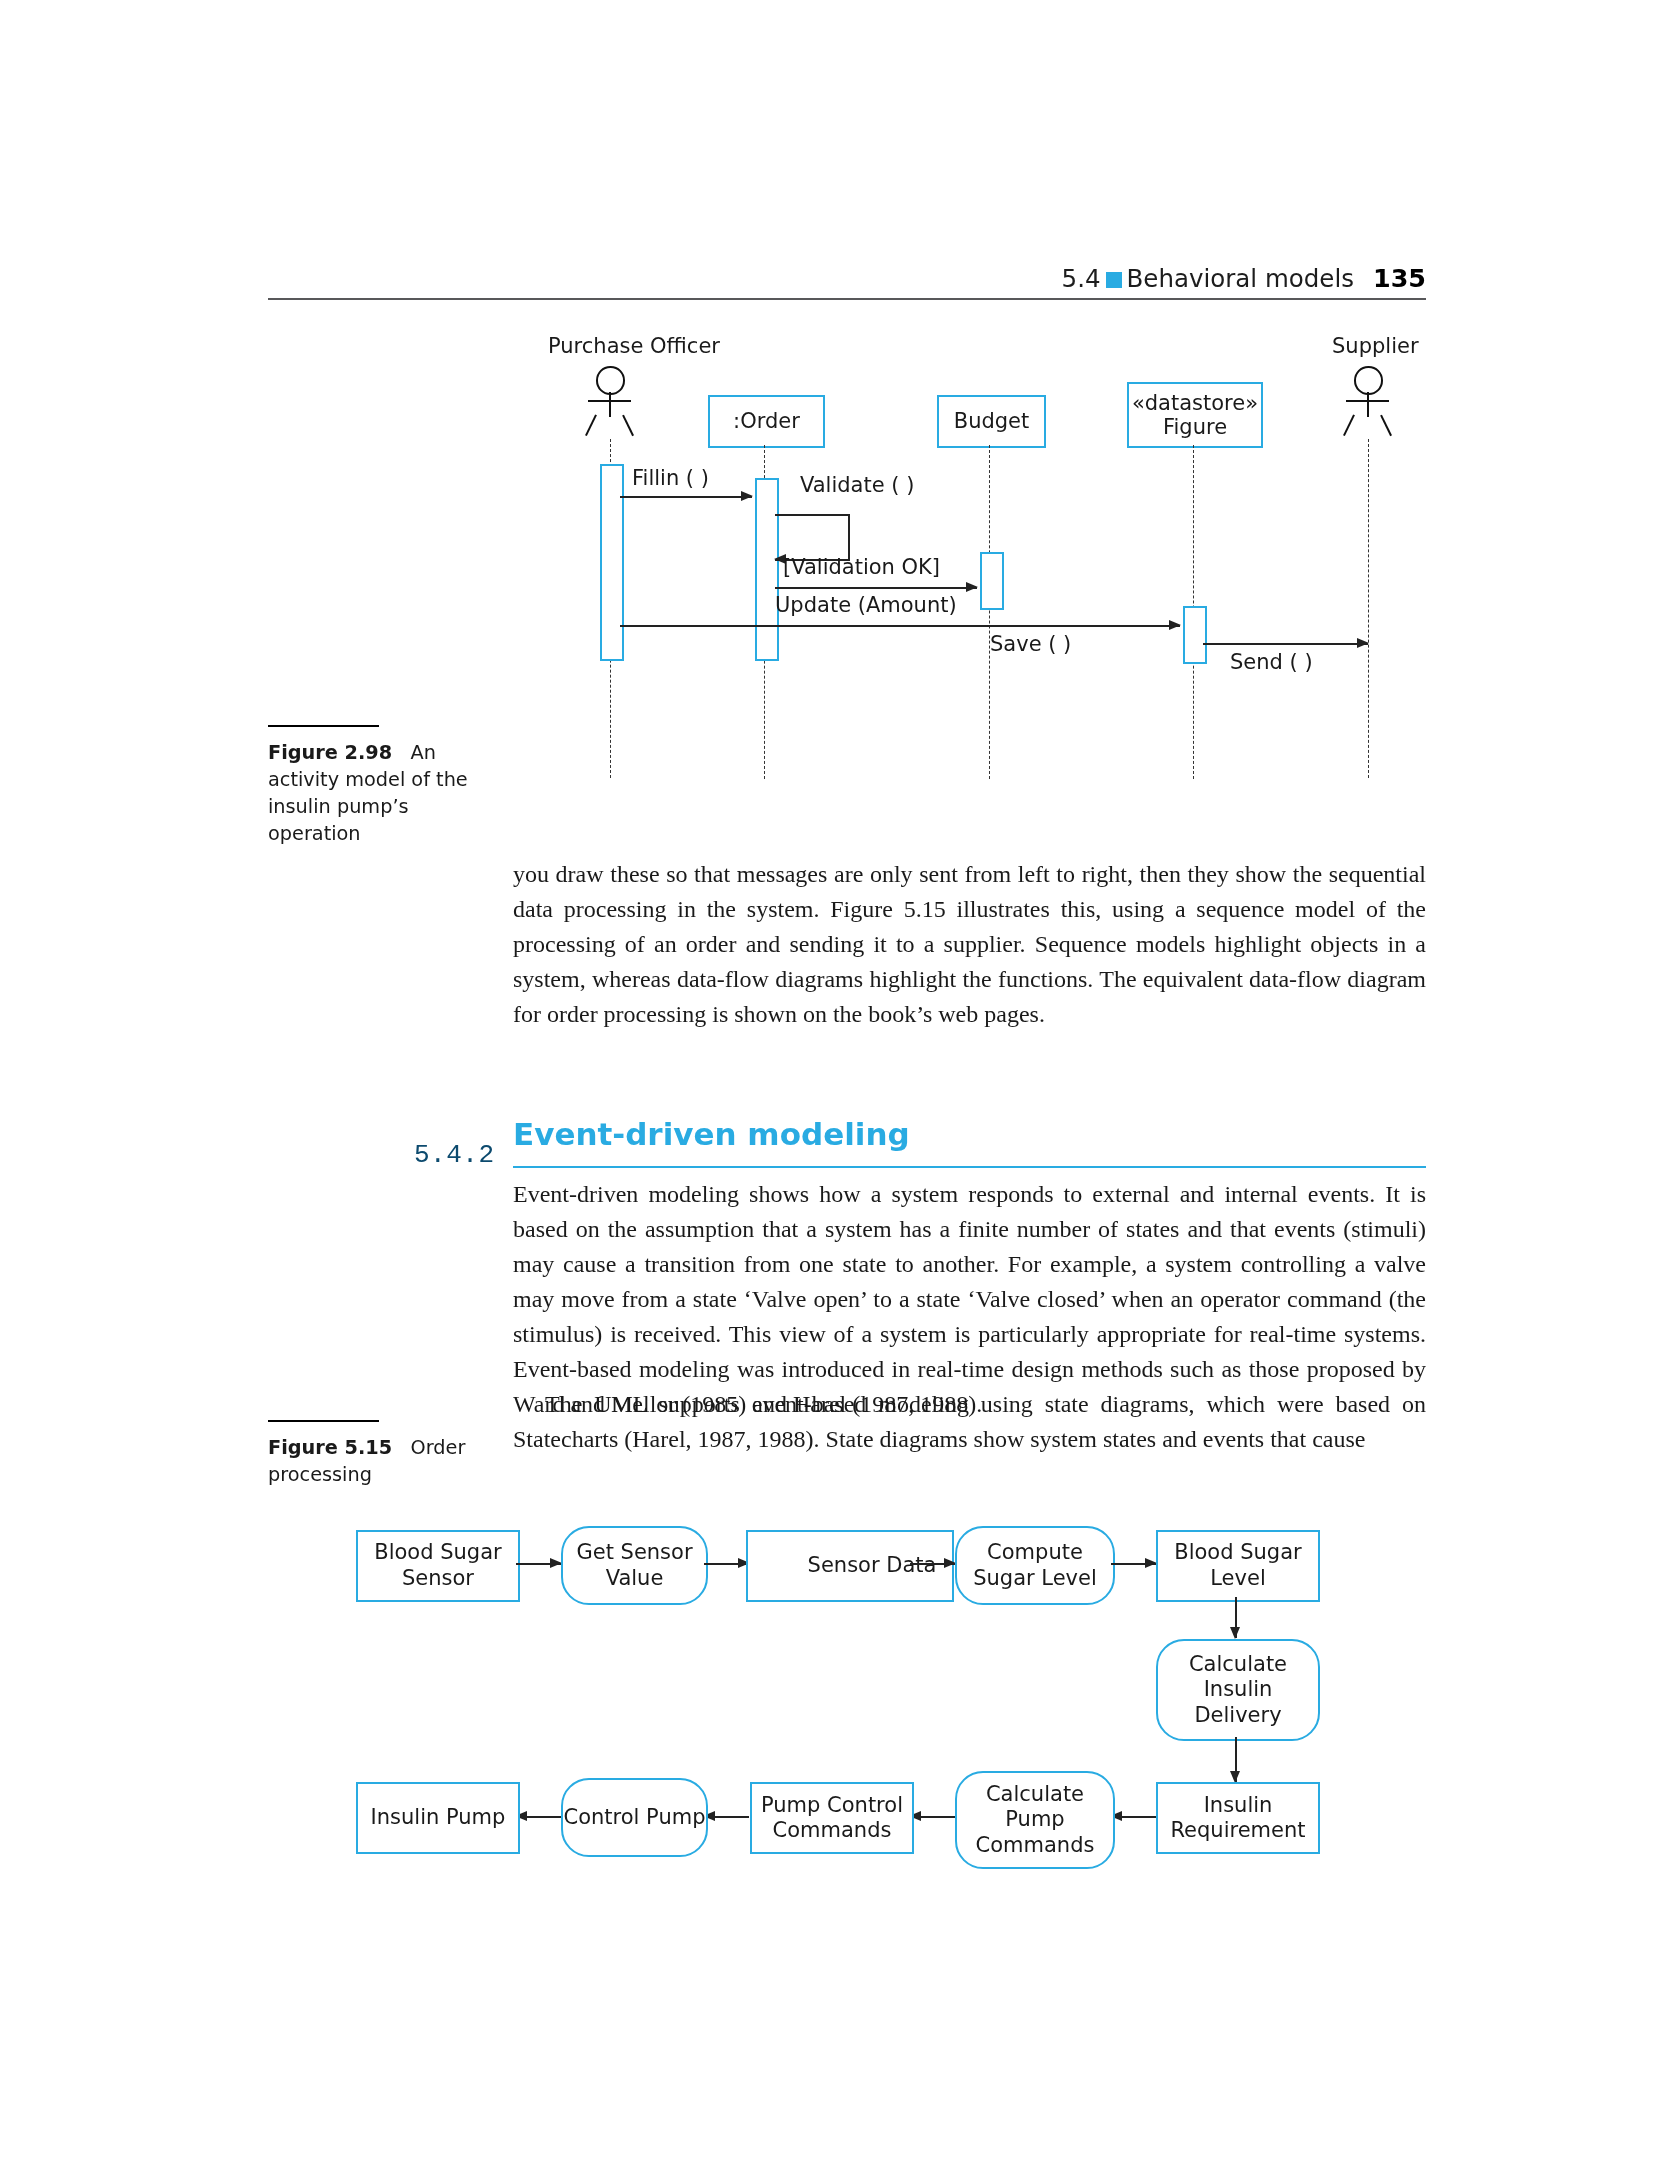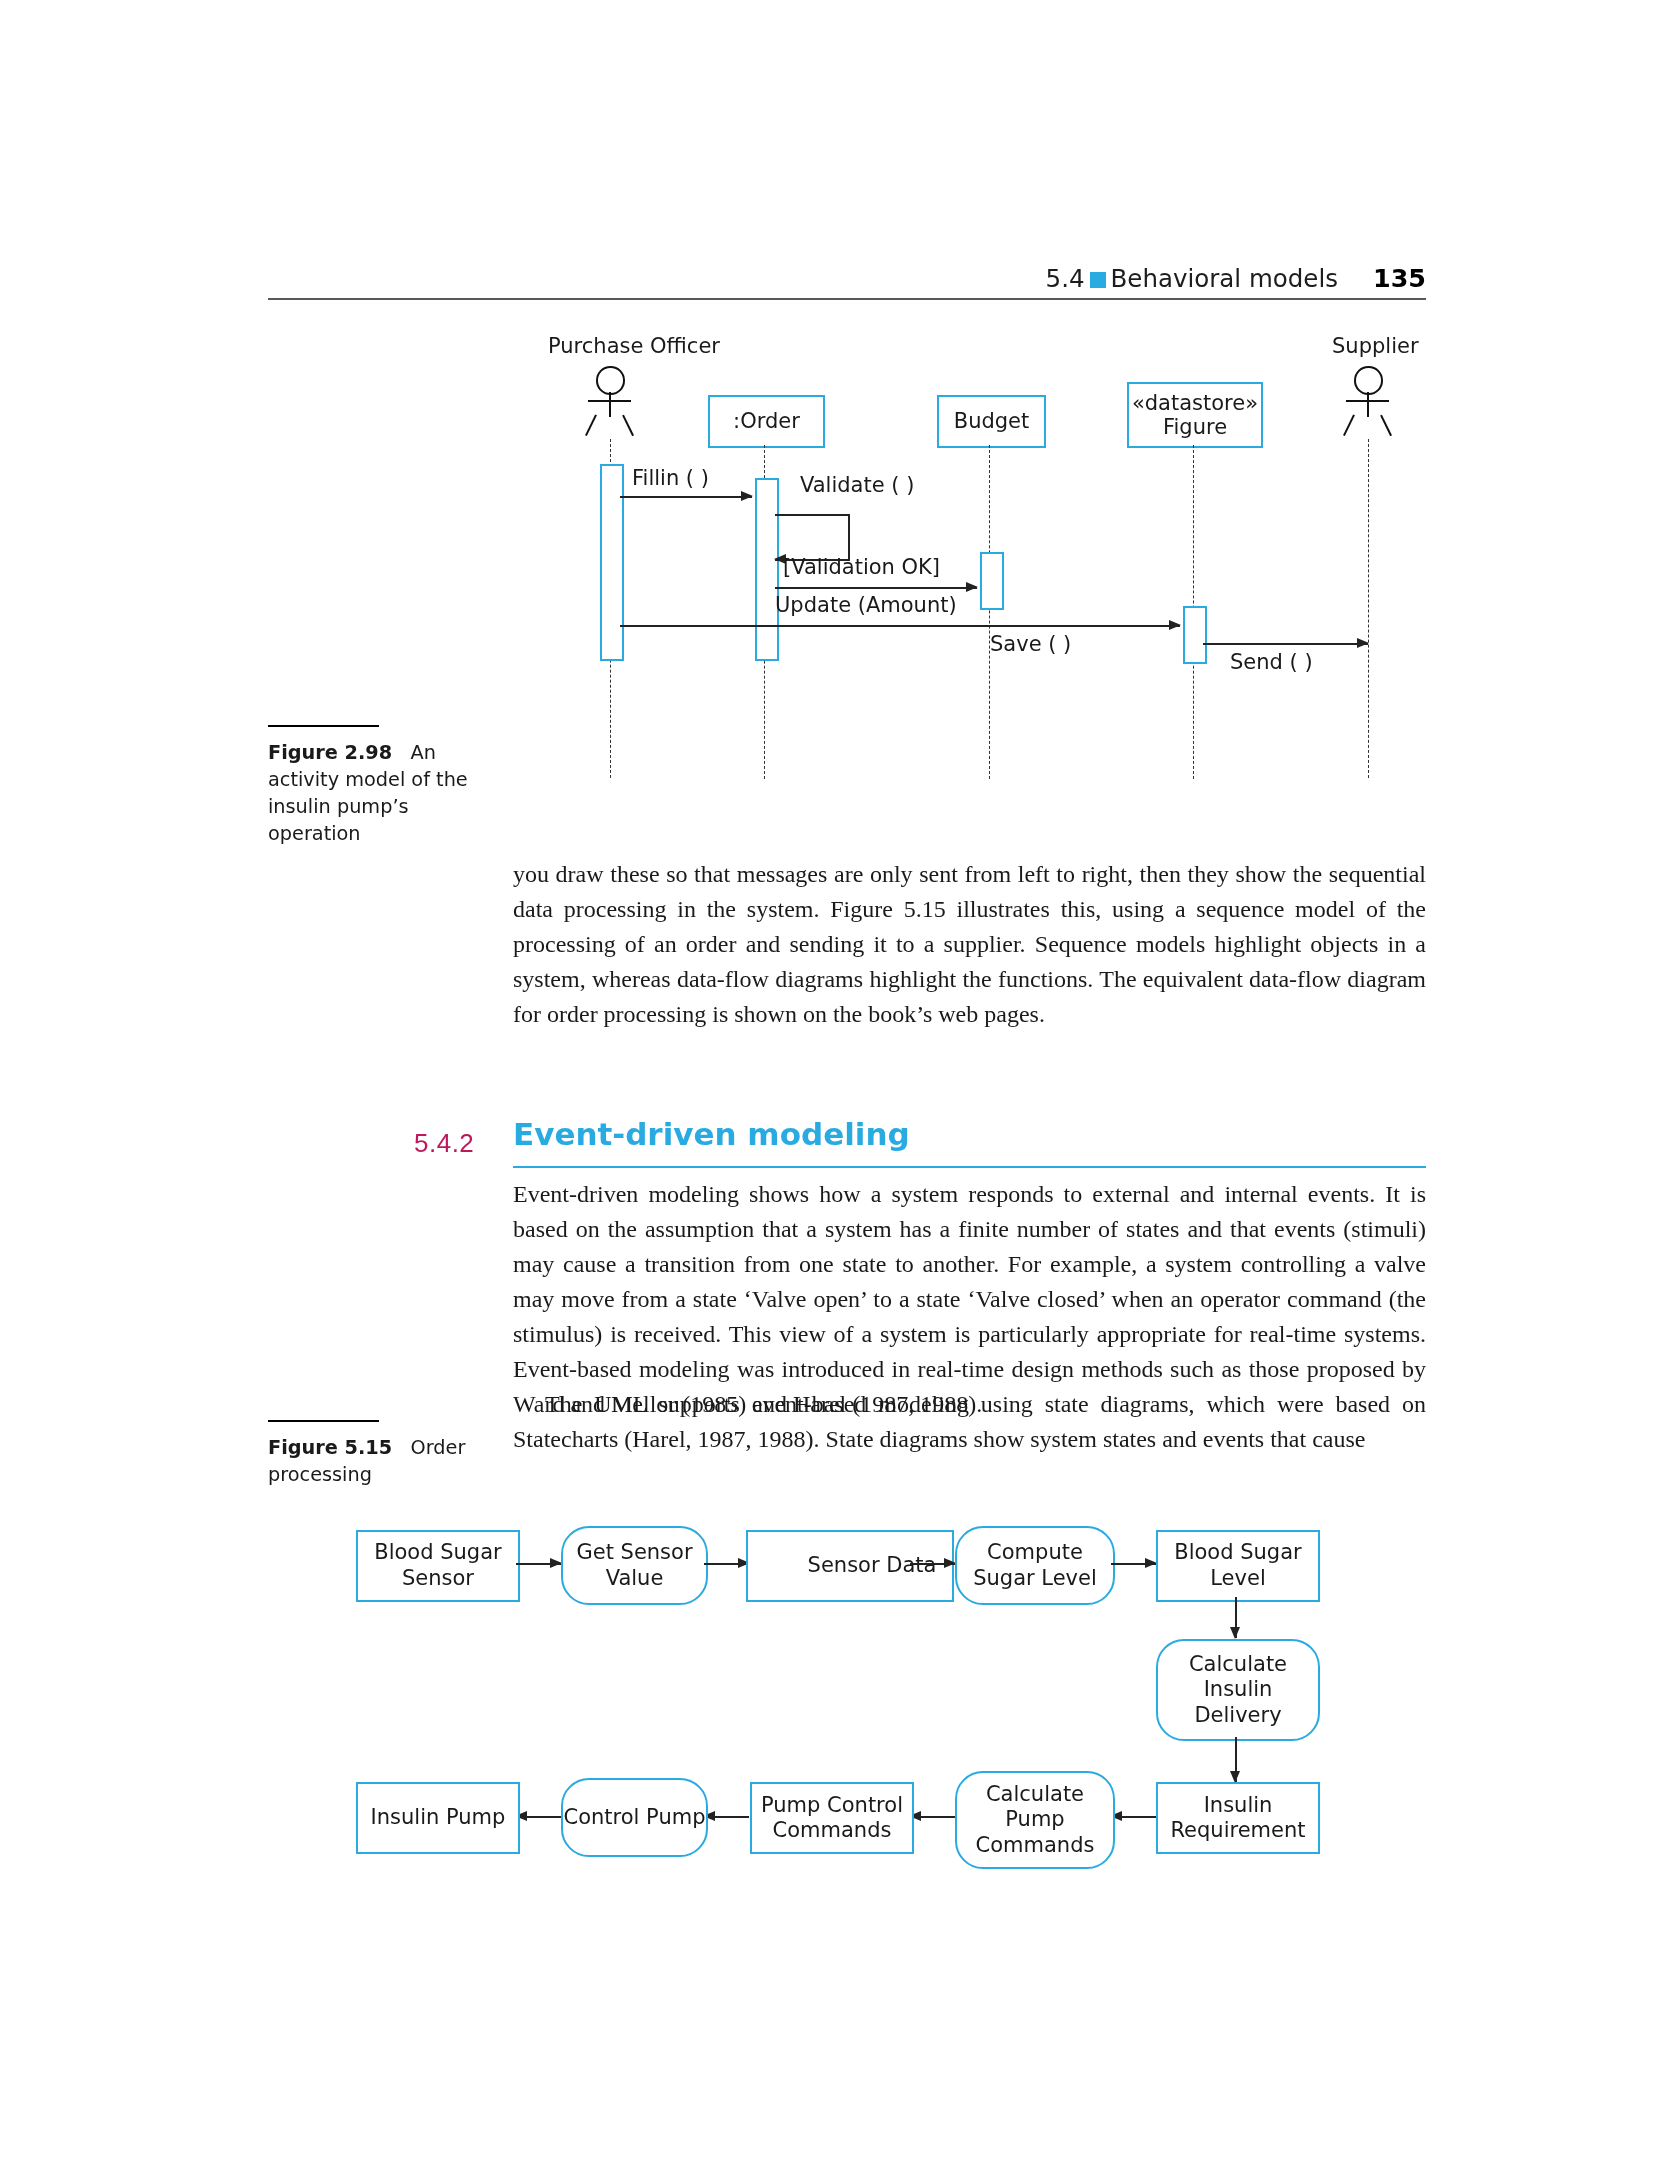--- a/index.html
+++ b/index.html
@@ -11,21 +11,21 @@
   .page{position:absolute;inset:0;}
 
   
   .runhead{
     position:absolute;left:268px;top:252px;width:1158px;height:41px;
     display:flex;align-items:flex-end;justify-content:flex-end;gap:5px;
   }
   .runhead .rh-sec{font-size:24.5px;color:#1d1d1d;font-family:"DejaVu Sans",sans-serif;}
   .runhead .rh-sq{width:16px;height:16px;background:#29ABE2;margin-bottom:4.7px;}
   .runhead .rh-title{font-size:24.5px;color:#1d1d1d;font-family:"DejaVu Sans",sans-serif;}
-  .runhead .rh-page{font-size:25.4px;font-weight:bold;color:#000;margin-left:30px;font-family:"DejaVu Sans",sans-serif;}
+  .runhead .rh-page{font-size:25.4px;font-weight:bold;color:#000;margin-left:14px;font-family:"DejaVu Sans",sans-serif;}
   .runhead-rule{position:absolute;left:268px;top:298px;width:1158px;height:1.9px;background:#58585a;}
 
   
   .body-col{
     position:absolute;left:513px;width:913px;
     font-family:"Liberation Serif", serif;
     font-size:24px;line-height:35px;color:#1a1a1a;
     text-align:justify;
   }
   .body-col p{margin:0;}
@@ -34,22 +34,22 @@
   .fig-caption{
     position:absolute;left:268px;width:235px;
     font-family:"DejaVu Sans",sans-serif;font-size:19.3px;line-height:27px;color:#1a1a1a;
   }
   .fig-caption .rule{width:111px;height:1.9px;background:#000;margin-bottom:12.2px;}
   .fig-caption b{font-weight:bold;}
 
   
   .sec-head{position:absolute;left:414px;top:1116px;width:1012px;height:56px;}
   .sec-head .num{
-    position:absolute;left:0;top:12px;font-size:26px;color:#be185d;
-    font-family:Liberation Sans, sans-serif;letter-spacing:0.5px;
+    position:absolute;left:0;top:24px;font-size:26px;color:#0c4a6e;
+    font-family:Liberation Mono, monospace;letter-spacing:0.5px;
   }
   .sec-head .ttl{
     position:absolute;left:99px;top:0px;font-size:31px;color:#29ABE2;
     font-family:"DejaVu Sans",sans-serif;font-weight:600;
   }
   .sec-head .rule{position:absolute;left:99px;top:50px;width:913px;height:2.4px;background:#29ABE2;}
 
   
   .seq{position:absolute;left:527px;top:334px;width:899px;height:480px;}
   .seq .lbl{

